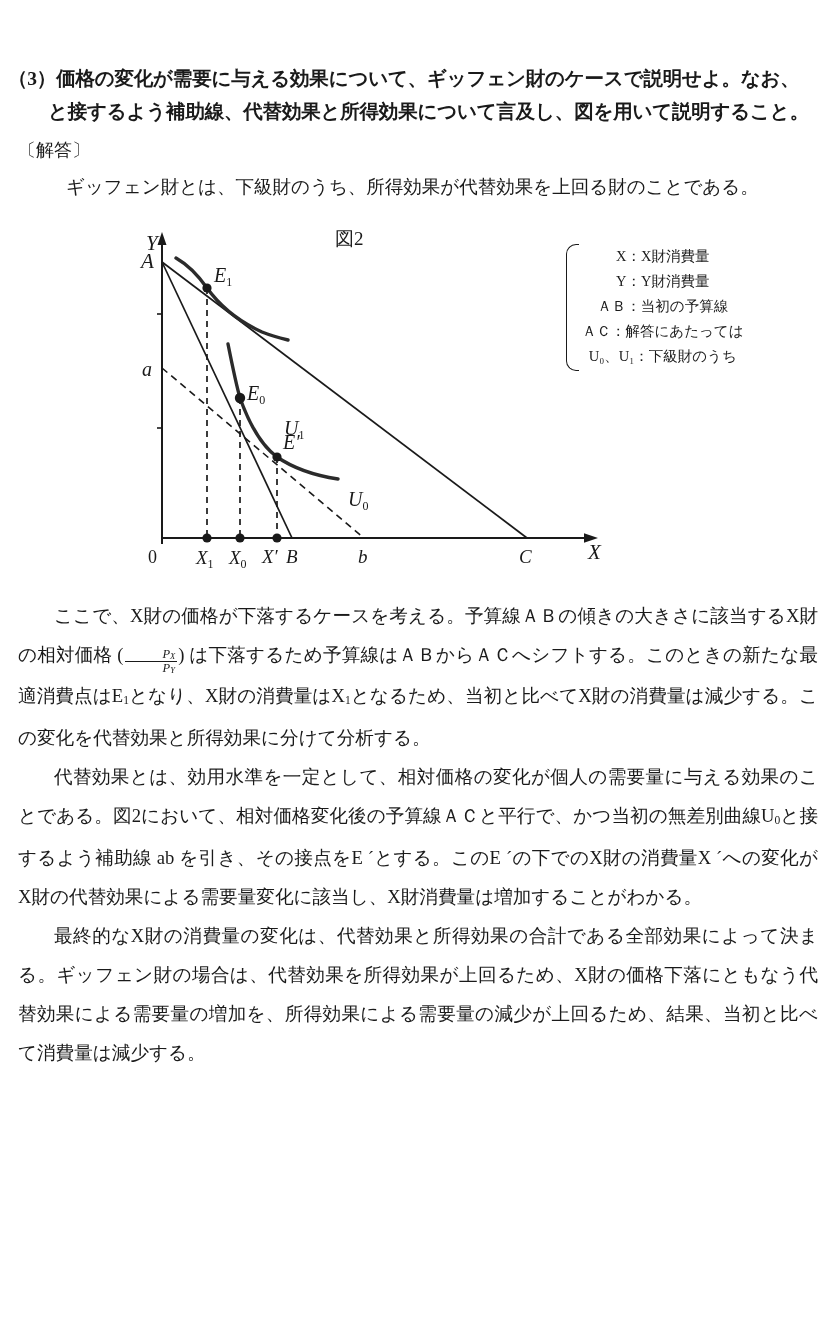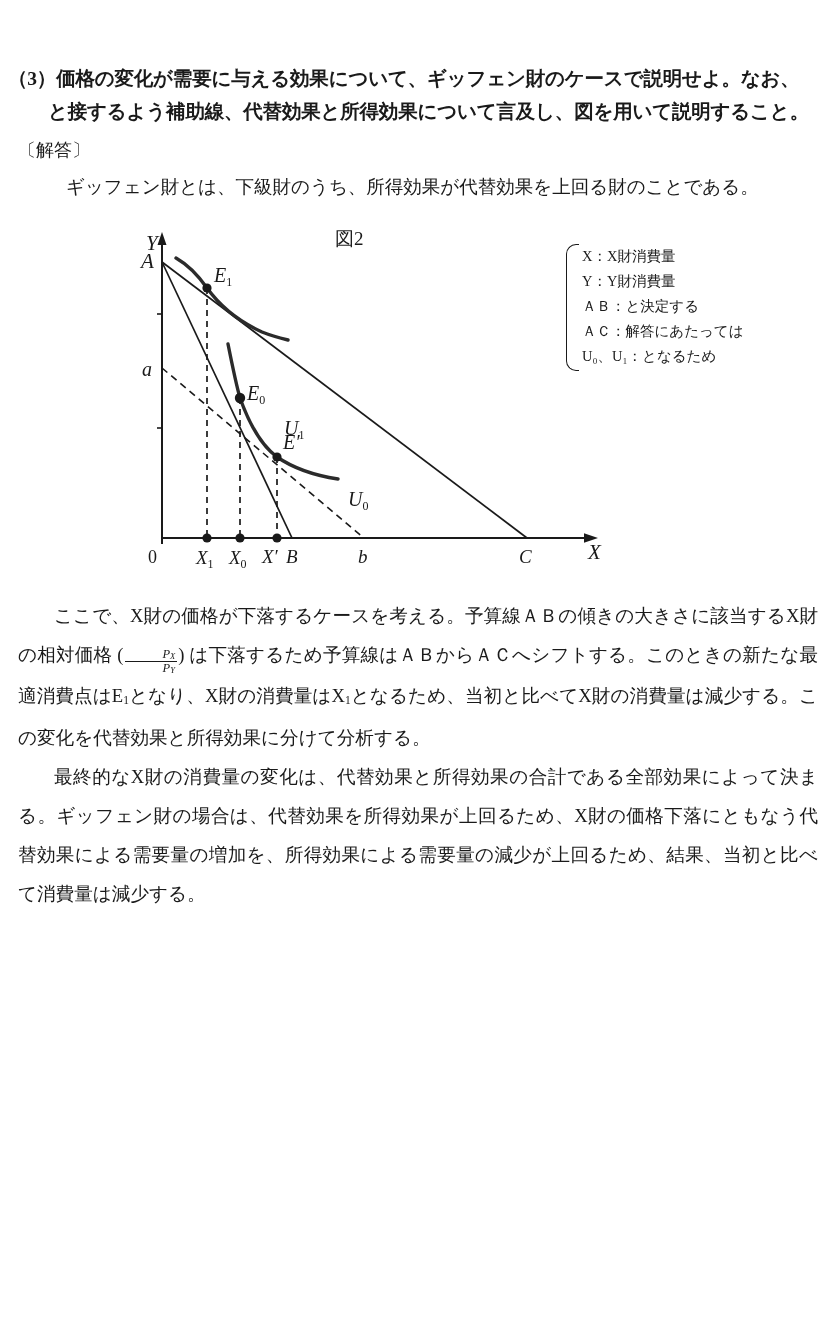--- a/index.html
+++ b/index.html
@@ -97,20 +97,21 @@
     width: 12px;
     height: 125px;
     border-left: 1.4px solid #1a1a1a;
     border-top: 1.4px solid #1a1a1a;
     border-bottom: 1.4px solid #1a1a1a;
     border-top-left-radius: 10px;
     border-bottom-left-radius: 10px;
   }
   .legend-row {
     height: 25px;
+    text-align: center;
   }
 
   
   .body-text {
     position: absolute;
     left: 18px;
     top: 596px;
     width: 800px;
   }
   .para {
@@ -239,33 +240,34 @@
     <div class="legend">
       <div class="legend-rows">
         <div class="legend-brace"></div>
         <div class="legend-row">
           <span>X</span><span>：</span><span>X財消費量</span>
         </div>
         <div class="legend-row">
           <span>Y</span><span>：</span><span>Y財消費量</span>
         </div>
         <div class="legend-row">
-          <span>ＡＢ</span><span>：</span><span>と決定する</span>
+          <span>ＡＢ</span><span>：</span><span>当初の予算線</span>
         </div>
         <div class="legend-row">
           <span>ＡＣ</span><span>：</span><span>解答にあたっては</span>
         </div>
         <div class="legend-row">
-          <span>U₀、U₁</span><span>：</span><span>となるため</span>
+          <span>U₀、U₁</span><span>：</span><span>下級財のうち</span>
         </div>
       </div>
     </div>
   </div>
 
   <div class="body-text">
     <p class="para">ここで、X財の価格が下落するケースを考える。予算線ＡＢの傾きの大きさに該当するX財の相対価格 (<span class="frac">
           <span class="num-part">P<sub>X</sub></span>
           <span class="den-part">P<sub>Y</sub></span>
         </span>) は下落するため予算線はＡＢからＡＣへシフトする。このときの新たな最適消費点はE<sub class="num">1</sub>となり、X財の消費量はX<sub class="num">1</sub>となるため、当初と比べてX財の消費量は減少する。この変化を代替効果と所得効果に分けて分析する。</p>
+    <p class="para">代替効果とは、効用水準を一定として、相対価格の変化が個人の需要量に与える効果のことである。図2において、相対価格変化後の予算線ＡＣと平行で、かつ当初の無差別曲線U<sub class="num">0</sub>と接するよう補助線 ab を引き、その接点をE ´とする。このE ´の下でのX財の消費量X ´への変化がX財の代替効果による需要量変化に該当し、X財消費量は増加することがわかる。</p>
     <p class="para">最終的なX財の消費量の変化は、代替効果と所得効果の合計である全部効果によって決まる。ギッフェン財の場合は、代替効果を所得効果が上回るため、X財の価格下落にともなう代替効果による需要量の増加を、所得効果による需要量の減少が上回るため、結果、当初と比べて消費量は減少する。</p>
   </div>
 
 </div>
 
 </body></html>

